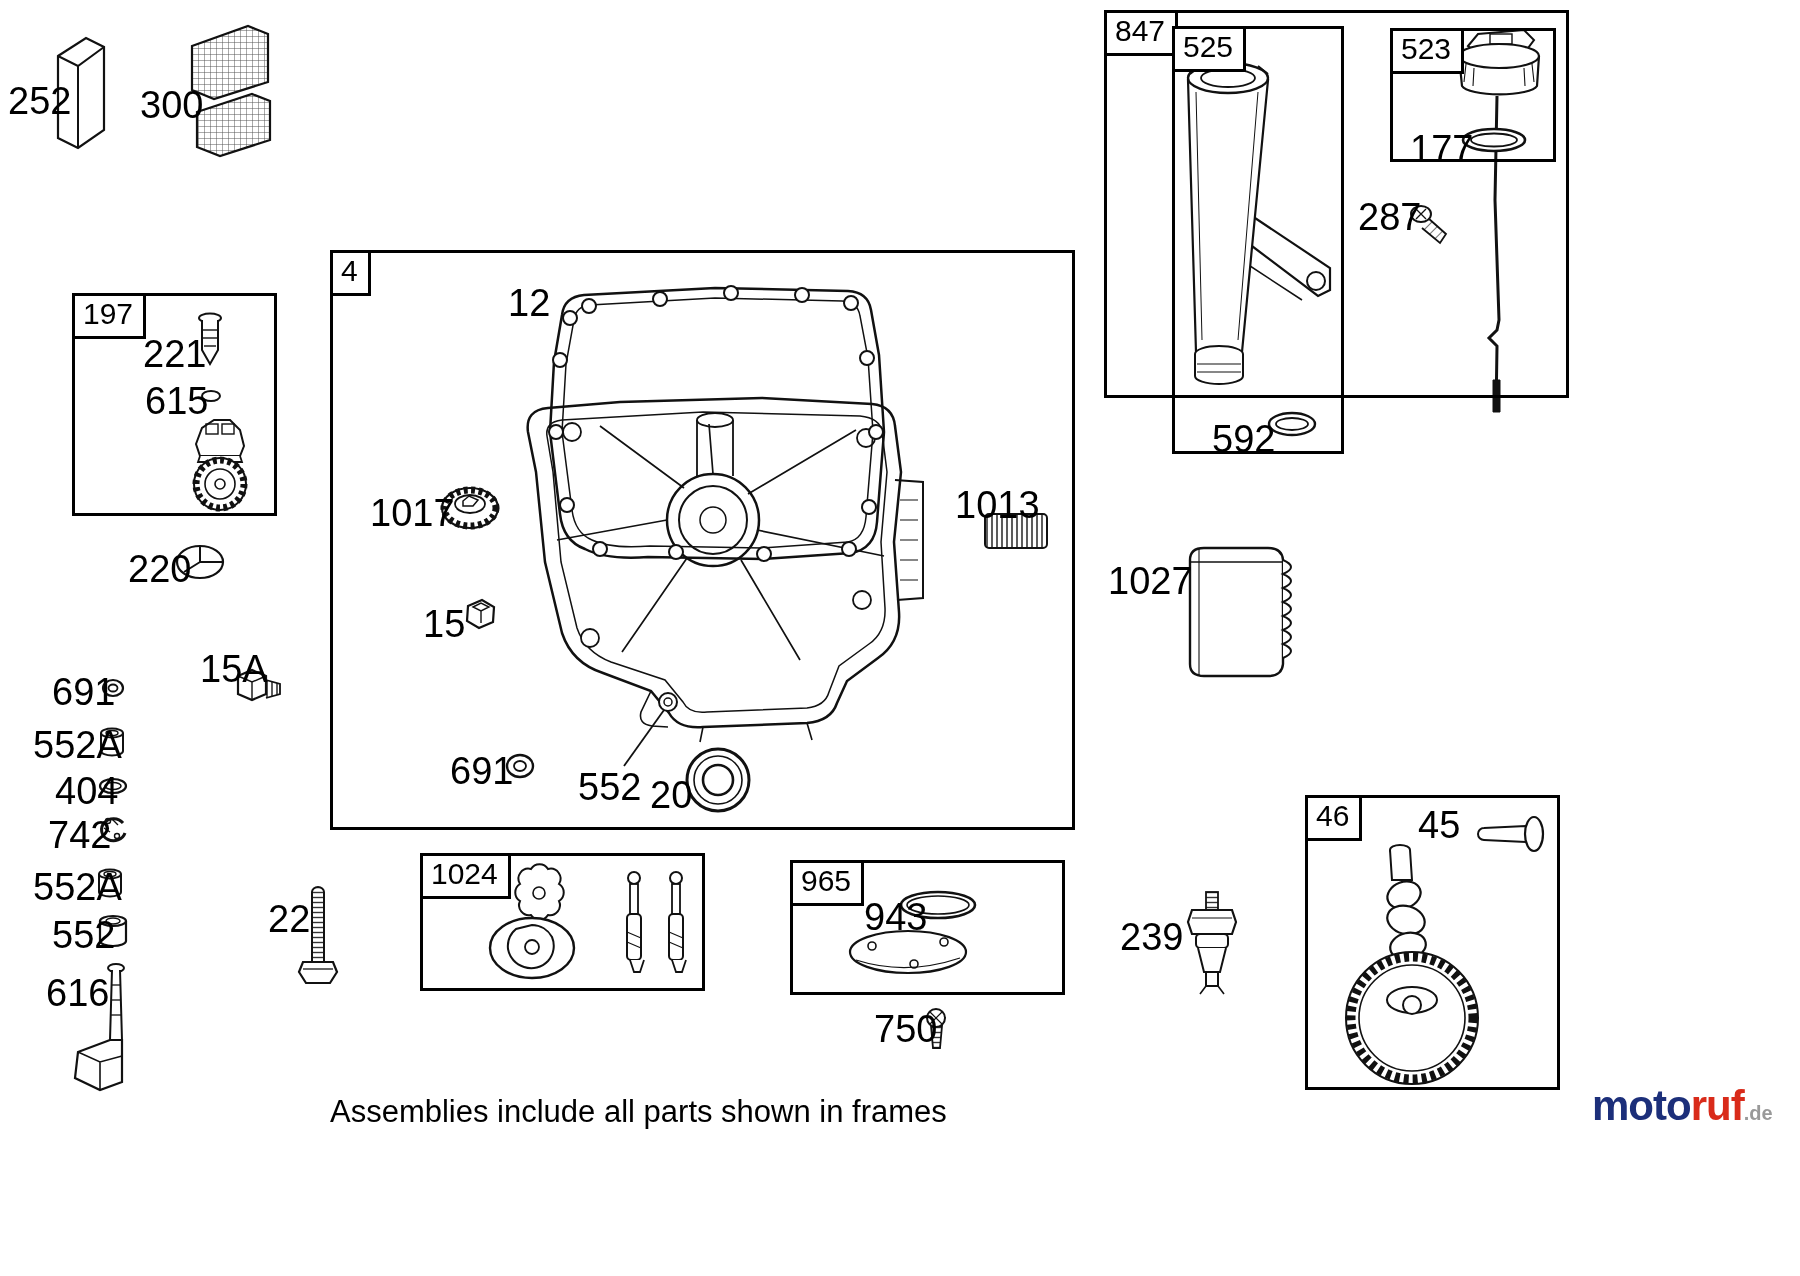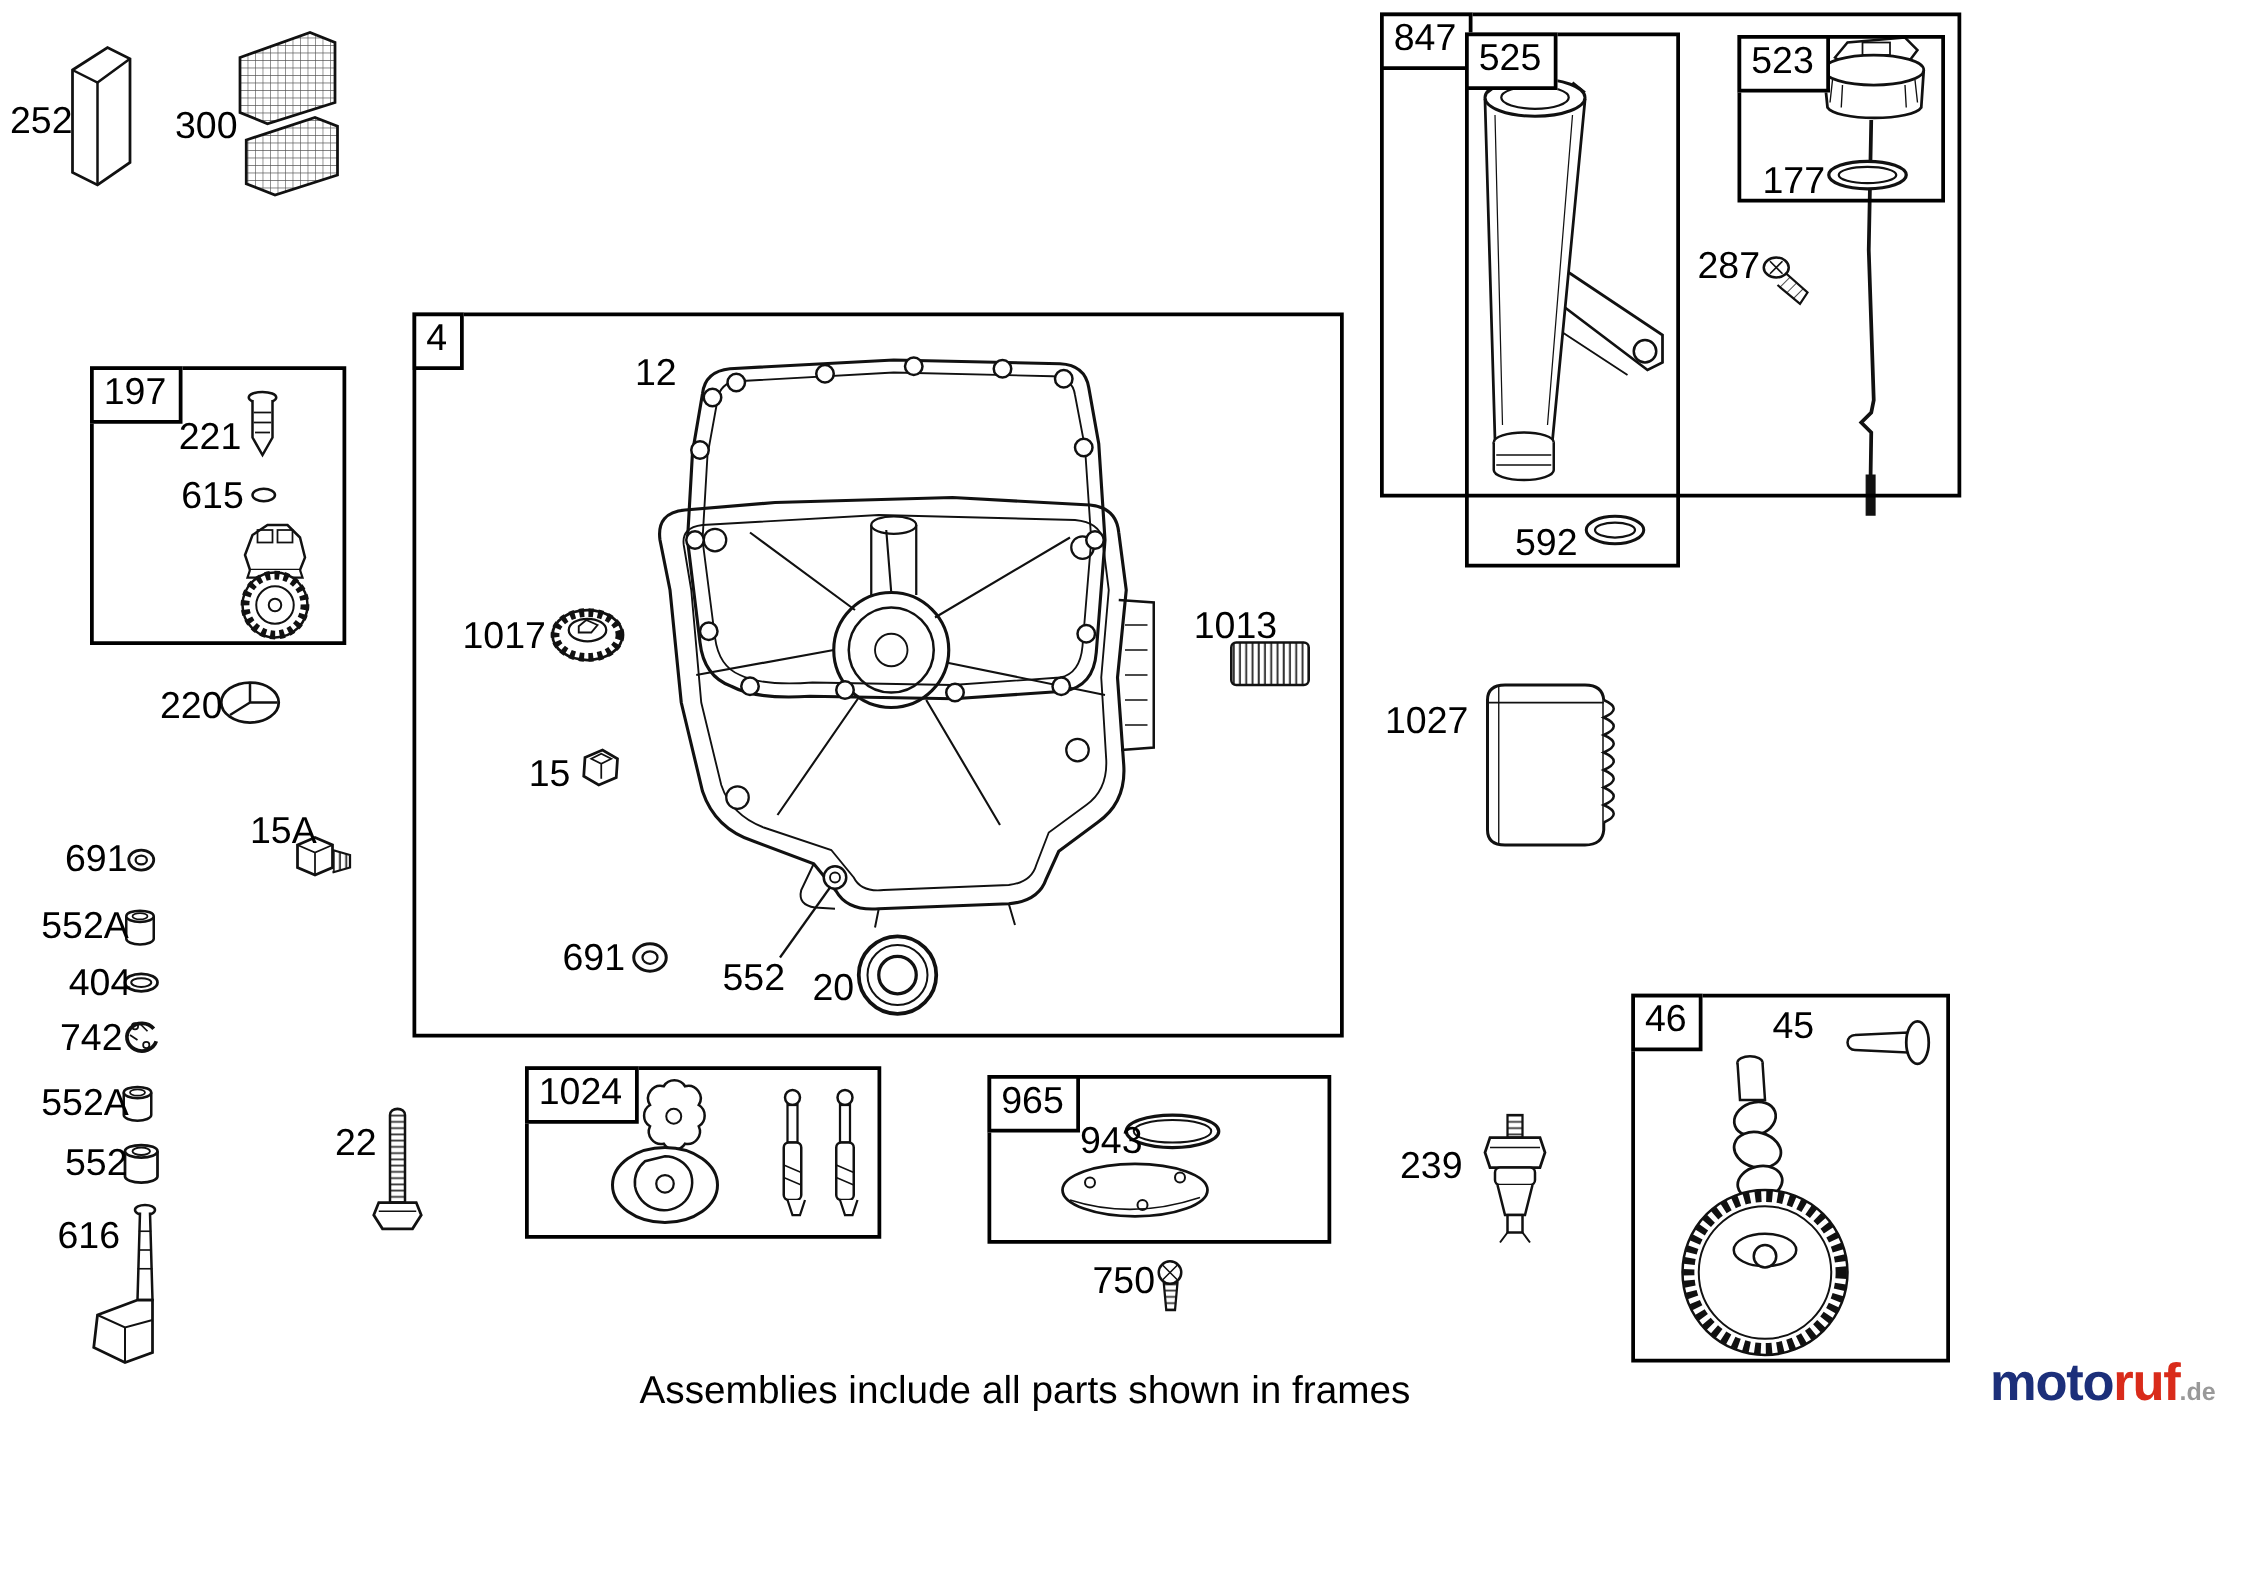--- a/index.html
+++ b/index.html
@@ -2,22 +2,22 @@
 <html><head>
 <meta charset="utf-8">
 <style>
   *{margin:0;padding:0;box-sizing:border-box}
   html,body{width:1800px;height:1276px;background:#ffffff;overflow:hidden}
   body{position:relative;font-family:"Liberation Sans","DejaVu Sans",sans-serif;color:#000}
   .art{position:absolute;left:0;top:0;z-index:1}
   .frame{position:absolute;border:3px solid #000;z-index:2;background:transparent}
   .frame-label{position:absolute;left:-3px;top:-3px;border:3px solid #000;background:#fff;
     padding:1px 10px 4px 8px;font-size:30px;line-height:1.15;display:inline-block}
-  .callout{position:absolute;font-size:30px;z-index:3;white-space:nowrap}
-  .footer-note{position:absolute;left:330px;top:1094px;width:980px;text-align:center;
+  .callout{position:absolute;font-size:38px;z-index:3;white-space:nowrap}
+  .footer-note{position:absolute;left:330px;top:1094px;width:980px;text-align:left;
     font-size:31px;z-index:3}
   .brand{position:absolute;left:1592px;top:1082px;font-size:42px;font-weight:bold;z-index:3;
     letter-spacing:-1px}
   .brand-moto{color:#1c2f7a}
   .brand-ruf{color:#d92b1a}
   .brand-de{font-size:20px;color:#999999;font-weight:bold;letter-spacing:0}
 </style>
 </head>
 <body>
 

